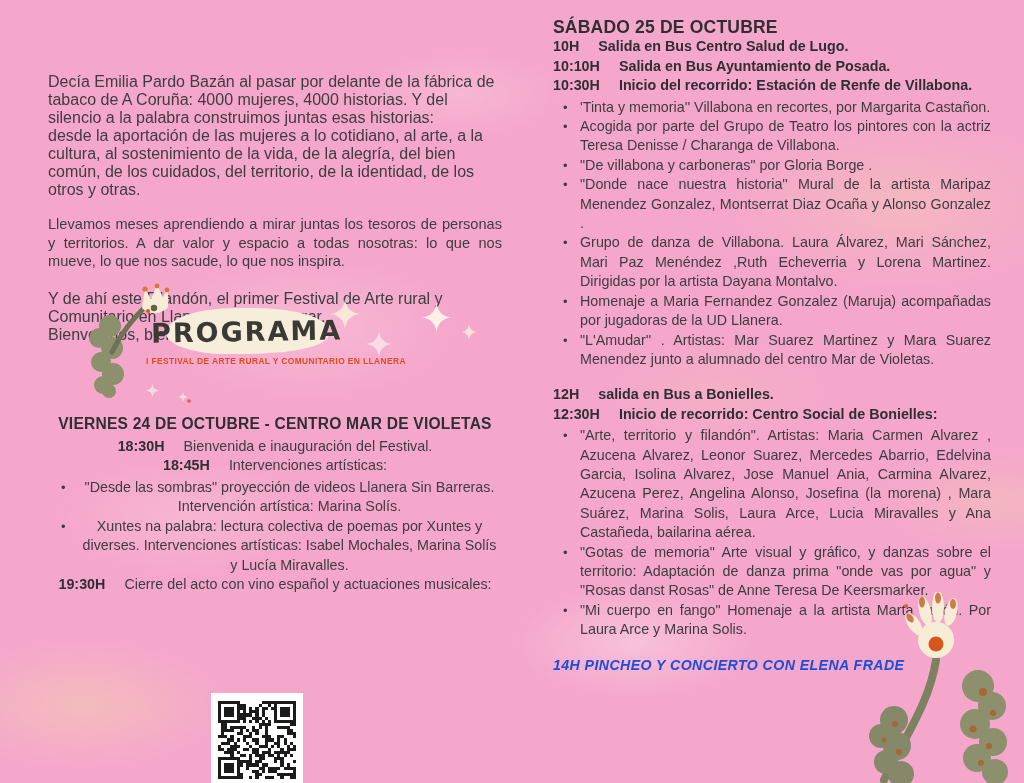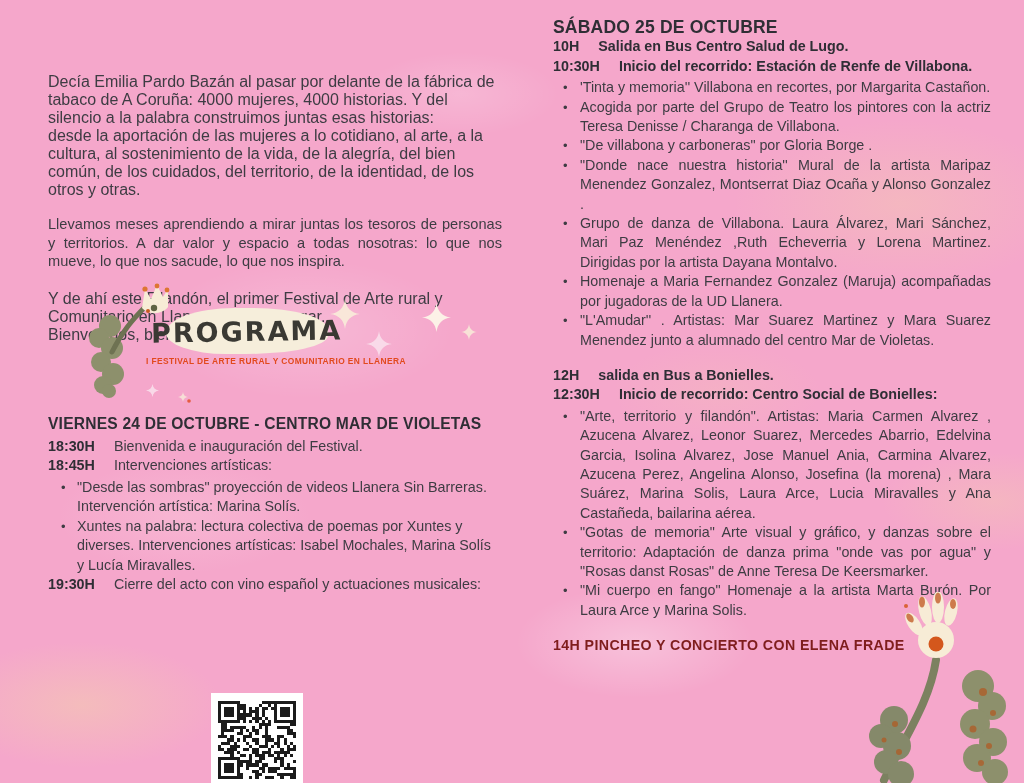--- a/index.html
+++ b/index.html
@@ -32,39 +32,39 @@
   .blob .logo-title{
     font-family:"DejaVu Sans",sans-serif;font-size:27px;font-weight:600;
     letter-spacing:2px;color:#3a3933;transform:rotate(-1deg);white-space:nowrap;
   }
   .logo-subtitle{
     position:absolute;left:98px;top:76px;width:260px;
     color:#e2491d;font-size:8.4px;font-weight:700;letter-spacing:.4px;
   }
   .star{position:absolute;pointer-events:none;}
   .section{font-size:14.3px;line-height:19.5px;}
-  .friday{position:absolute;top:414px;left:48px;width:454px;}
+  .friday{position:absolute;top:414px;left:48px;width:454px;text-align:center;}
   .sec-heading{font-weight:700;font-size:15.6px;letter-spacing:.2px;color:#2f2e35;margin:0 0 3px 0;}
   .sched-line{margin:0;}
   .sched-line .time{font-weight:700;margin-right:19px;color:#2f2e35;}
   .bullets{list-style:none;margin:2px 0 0 0;padding:0;}
   .bullets li{position:relative;padding-left:29px;margin:0;}
   .bullets li::before{content:"\2022";position:absolute;left:13px;top:0;font-size:13px;}
   .col-right{position:absolute;top:18px;left:553px;width:438px;font-size:14.3px;line-height:19.4px;}
   .col-right .sec-heading{font-size:17.5px;margin-bottom:0;}
   .col-right .sched-line{font-weight:700;color:#2f2e35;}
   .col-right .bullets li{text-align:justify;padding-left:27px;}
   .col-right .bullets li::before{left:10px;}
   .gap{height:16px;}
   .notice{
     position:absolute;top:631px;left:35px;width:460px;
     text-align:center;color:rgba(255,255,255,.94);
     font-weight:700;font-size:15px;line-height:23px;letter-spacing:.3px;
   }
-  .final-line{margin-top:16px;font-weight:700;color:#7f1d1d;letter-spacing:.4px;font-size:14.2px;}
+  .final-line{margin-top:16px;font-weight:700;color:#1d4ed8;letter-spacing:.4px;font-size:14.2px;font-style:italic;}
   .qr-box{
     position:absolute;top:693px;left:211px;width:92px;height:94px;
     background:#ffffff;display:flex;align-items:center;justify-content:center;
   }
   .illu{position:absolute;pointer-events:none;}
 </style>
 </head>
 <body>
 
 <div class="page">
@@ -477,20 +477,23 @@
         <rect x="24" y="24" width="1" height="1" fill="#1b1b1b"></rect>
       </svg>
   </div>
 
   <div class="col-right section">
     <p class="sec-heading">SÁBADO 25 DE OCTUBRE</p>
     <p class="sched-line">
       <span class="time">10H</span><span>Salida en Bus Centro Salud de Lugo.</span>
     </p>
     <p class="sched-line">
+      <span class="time">10:10H</span><span>Salida en Bus Ayuntamiento de Posada.</span>
+    </p>
+    <p class="sched-line">
       <span class="time">10:30H</span><span>Inicio del recorrido: Estación de Renfe de Villabona.</span>
     </p>
     <ul class="bullets">
       <li>'Tinta y memoria'' Villabona en recortes, por Margarita Castañon.</li>
       <li>Acogida por parte del Grupo de Teatro los pintores con la actriz Teresa Denisse / Charanga de Villabona.</li>
       <li>"De villabona y carboneras" por Gloria Borge .</li>
       <li>"Donde nace nuestra historia'' Mural de la artista Maripaz Menendez Gonzalez, Montserrat Diaz Ocaña y Alonso Gonzalez .</li>
       <li>Grupo de danza de Villabona. Laura Álvarez, Mari Sánchez, Mari Paz Menéndez ,Ruth Echeverria y Lorena Martinez. Dirigidas por la artista Dayana Montalvo.</li>
       <li>Homenaje a Maria Fernandez Gonzalez (Maruja) acompañadas por jugadoras de la UD Llanera.</li>
       <li>"L'Amudar'' . Artistas: Mar Suarez Martinez y Mara Suarez Menendez junto a alumnado del centro Mar de Violetas.</li>

